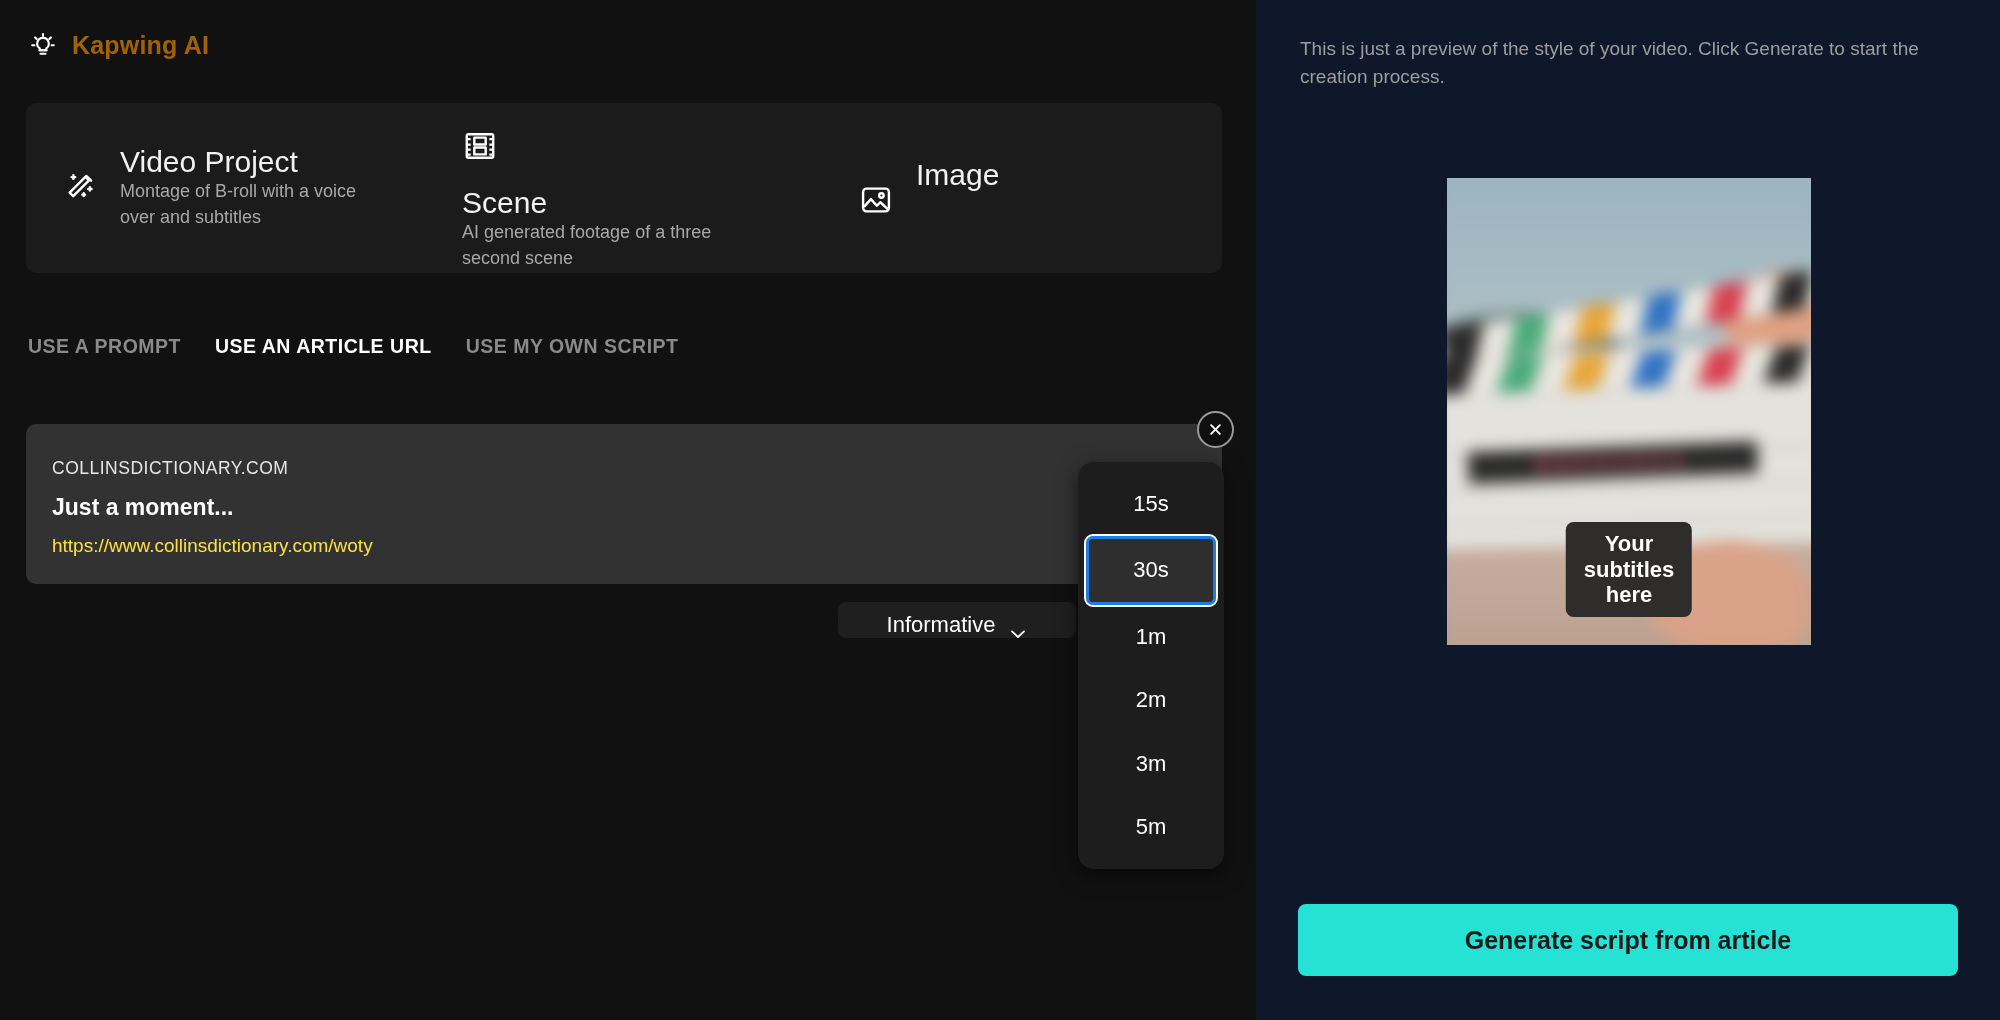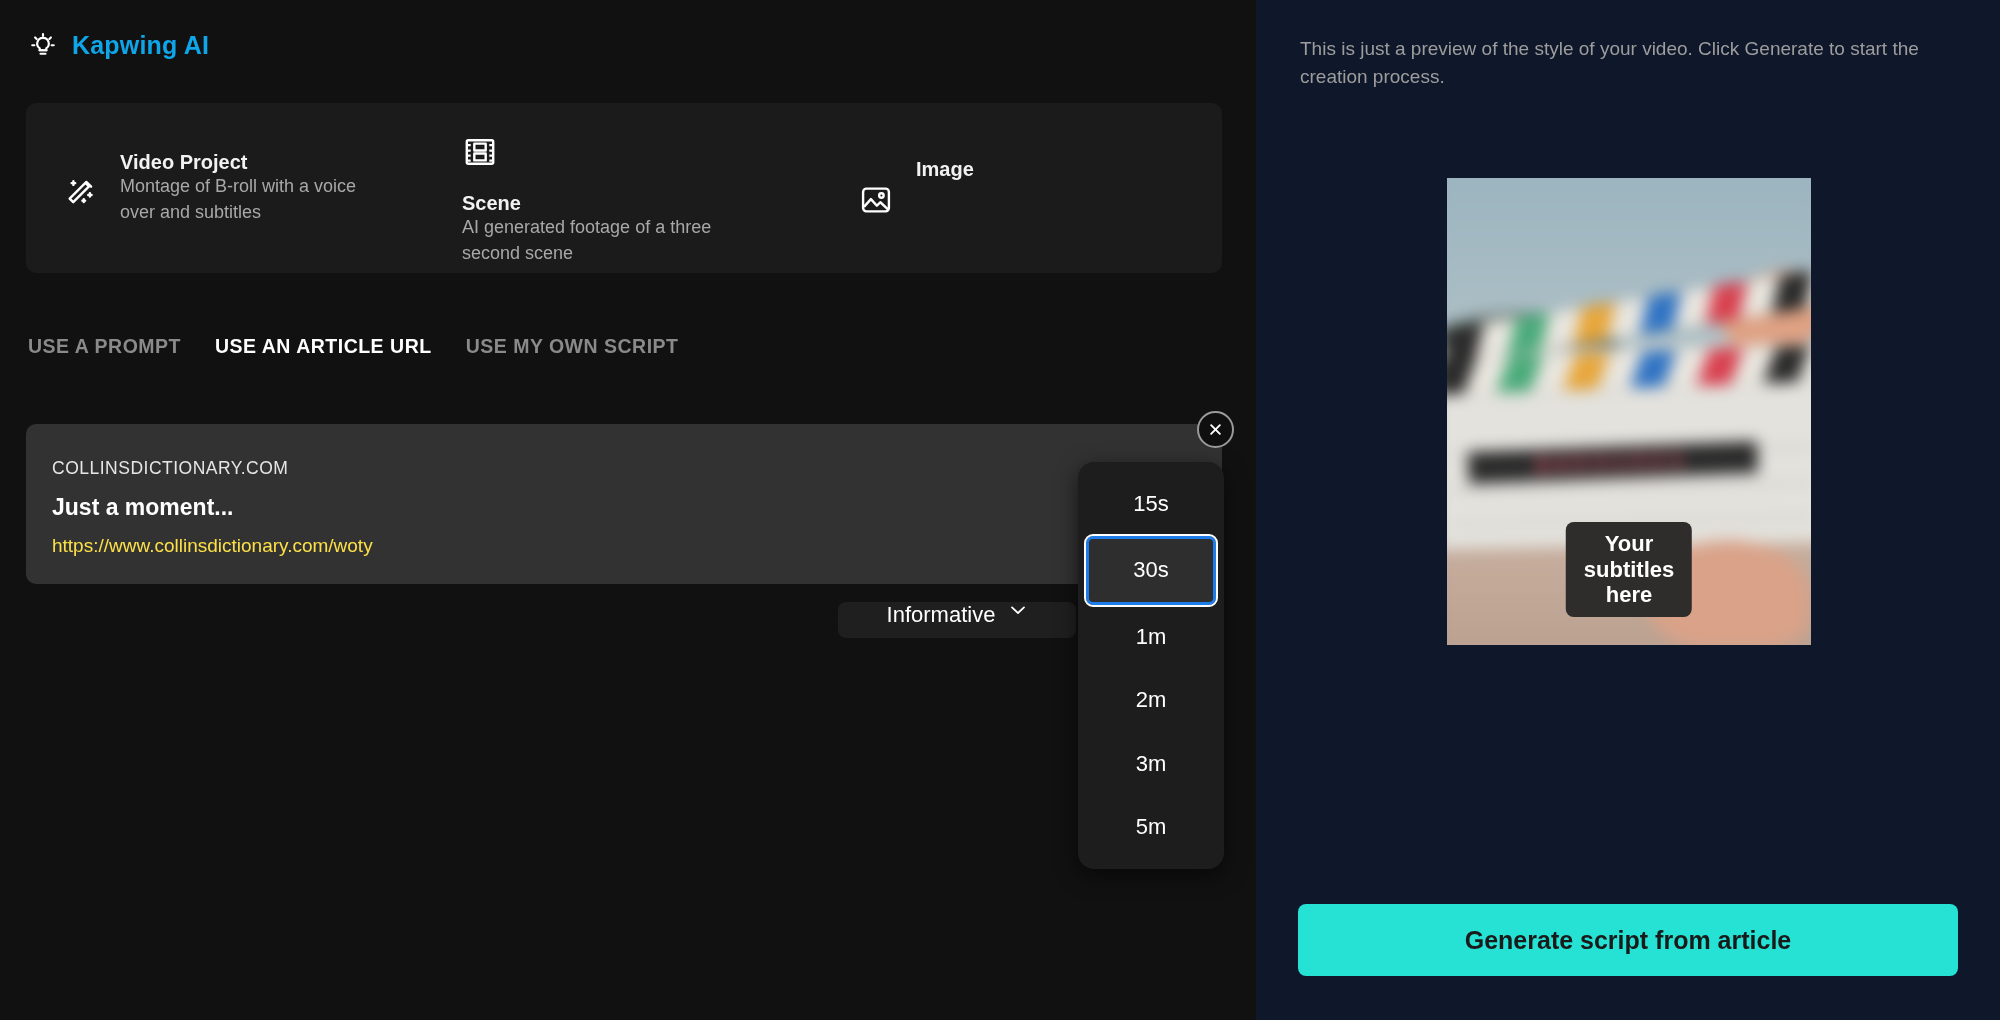--- a/index.html
+++ b/index.html
@@ -31,21 +31,21 @@
     position: absolute;
     left: 28px; top: 30px;
     display: flex;
     align-items: center;
     gap: 14px;
   }
   .brand-icon { width: 30px; height: 30px; display: block; }
   .brand-title {
     font-size: 25px;
     font-weight: bold;
-    color: #0ea5e9;
+    color: #a16207;
     letter-spacing: .2px;
   }
 
   
   .type-card {
     position: absolute;
     left: 26px; top: 103px;
     width: 1196px;
     height: 170px;
     background: #1b1b1b;
@@ -64,22 +64,22 @@
   .type-opt.opt-1 { width: 396px; flex-direction: column; }
   .type-opt.opt-2 { width: 390px; }
   .type-icon {
     width: 36px; height: 36px;
     flex: 0 0 36px;
     margin-top: 24px;
     display: block;
   }
   .type-text { padding-top: 0; }
   .type-name {
-    font-size: 20px;
-    font-weight: bold;
+    font-size: 30px;
+    font-weight: normal;
     color: #f2f2f2;
     margin-bottom: 11px;
     white-space: nowrap;
   }
   .type-desc {
     font-size: 18px;
     color: #a8a8a8;
     line-height: 1.42;
     max-width: 270px;
   }
@@ -146,21 +146,21 @@
 
   
   .tone-button {
     position: absolute;
     left: 838px; top: 602px;
     width: 238px;
     height: 36px;
     background: #1f1f1f;
     border-radius: 8px;
     display: flex;
-    align-items: flex-start;
+    align-items: flex-end;
     justify-content: center;
     gap: 14px;
     cursor: pointer;
     border: none;
     color: #ffffff;
   }
   .tone-label {
     font-size: 22px;
     color: #ffffff;
   }

